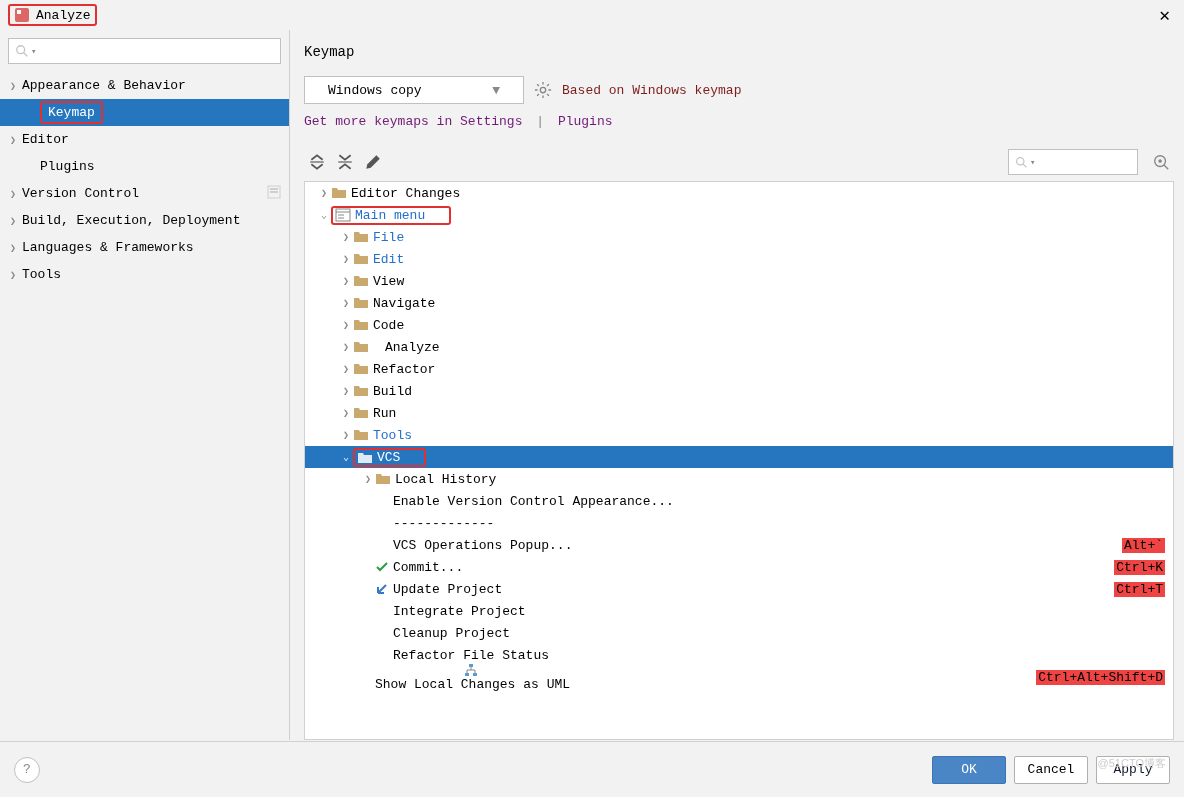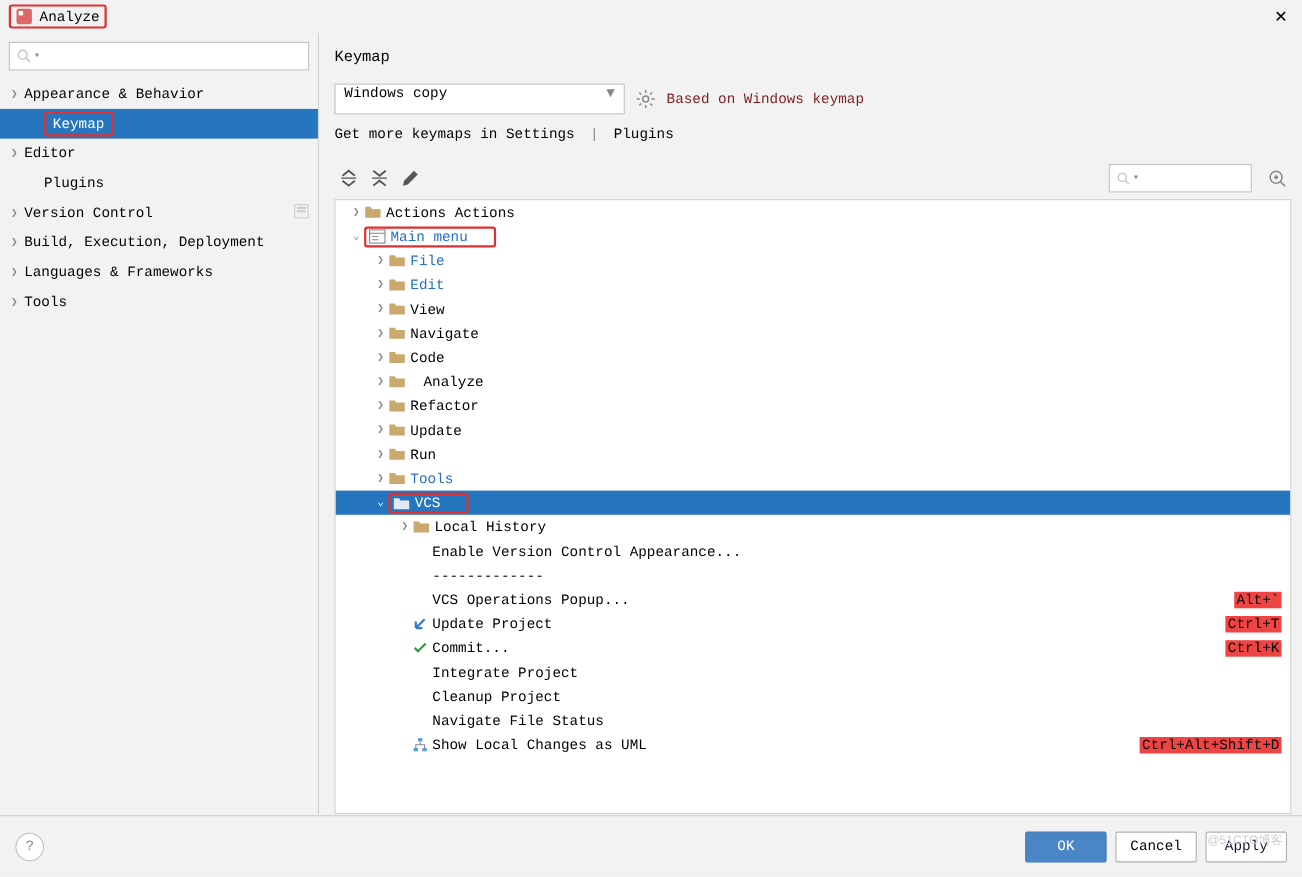--- a/index.html
+++ b/index.html
@@ -89,30 +89,31 @@
 .scheme-row {
   display: flex;
   align-items: center;
   gap: 10px;
   margin-bottom: 10px;
 }
 .scheme-select {
   background: #fff;
   border: 1px solid #c0c0c0;
   height: 28px;
-  width: 264px;
-  display: flex;
-  padding: 0 8px;
+  width: 220px;
+  display: flex;
+  align-items: center;
+  padding: 0 23px;
 }
 .scheme-select .sel-label { flex: 1; }
 .scheme-select .caret { color: #888; }
 .gear-icon { width: 18px; height: 18px; color: #888; }
 .scheme-hint { color: #7f1d1d; }
 .link-row { margin-bottom: 16px; }
-.link-row a { color: #000000; text-decoration: none; }
+.link-row a { color: #701a75; text-decoration: none; }
 .link-row .sep { color: #888; margin: 0 6px; }
 
 .toolbar-row {
   display: flex;
   align-items: center;
   padding: 4px 4px 6px 4px;
 }
 .toolbar-row .t-icon {
   width: 18px; height: 18px;
   margin-right: 10px;
@@ -342,21 +343,21 @@
       <div id="tree-rows">
           <div class="tree-row">
             <span class="pad" style="width: 12px;"></span>
             <span class="arrow">❯</span>
             <span style="display: inline-flex; align-items: center;">
               <span class="folder-ico">
                 <svg viewBox="0 0 16 14" width="16" height="14">
                   <path d="M1 2h5l1 2h8v8H1z" fill="#c9a96e" opacity="1"></path>
                 </svg>
               </span>
-              <span>Actions Actions</span>
+              <span>Editor Changes</span>
             </span>
           </div>
           <div class="tree-row">
             <span class="pad" style="width: 12px;"></span>
             <span class="arrow">⌄</span>
             <span class="red-box-tight" style="display: inline-flex; align-items: center; padding: 0px 24px 0px 2px;">
               <span class="folder-ico">
                 <svg viewBox="0 0 16 14" width="16" height="14">
                   <rect x="1" y="1" width="14" height="12" fill="none" stroke="#888"></rect>
                   <line x1="1" y1="4" x2="15" y2="4" stroke="#888"></line>
@@ -453,21 +454,21 @@
           </div>
           <div class="tree-row">
             <span class="pad" style="width: 34px;"></span>
             <span class="arrow">❯</span>
             <span style="display: inline-flex; align-items: center;">
               <span class="folder-ico">
                 <svg viewBox="0 0 16 14" width="16" height="14">
                   <path d="M1 2h5l1 2h8v8H1z" fill="#c9a96e" opacity="1"></path>
                 </svg>
               </span>
-              <span>Update</span>
+              <span>Build</span>
             </span>
           </div>
           <div class="tree-row">
             <span class="pad" style="width: 34px;"></span>
             <span class="arrow">❯</span>
             <span style="display: inline-flex; align-items: center;">
               <span class="folder-ico">
                 <svg viewBox="0 0 16 14" width="16" height="14">
                   <path d="M1 2h5l1 2h8v8H1z" fill="#c9a96e" opacity="1"></path>
                 </svg>
@@ -528,71 +529,71 @@
             </span>
           </div>
           <div class="tree-row">
             <span class="pad" style="width: 56px;"></span>
             <span class="arrow"></span>
             <span style="display: inline-flex; align-items: center;">
               <span style="width: 18px; display: inline-block;"></span>
               <span>VCS Operations Popup...</span>
             </span>
             <span class="shortcut">Alt+`</span>
+          </div>
+          <div class="tree-row">
+            <span class="pad" style="width: 56px;"></span>
+            <span class="arrow"></span>
+            <span style="display: inline-flex; align-items: center;">
+              <span class="action-ico"><svg width="14" height="14" viewBox="0 0 14 14">
+                  <path d="M2 7l3 3 7-7" fill="none" stroke="#2a9d3e" stroke-width="2"></path>
+                </svg></span>
+              <span>Commit...</span>
+            </span>
+            <span class="shortcut">Ctrl+K</span>
           </div>
           <div class="tree-row">
             <span class="pad" style="width: 56px;"></span>
             <span class="arrow"></span>
             <span style="display: inline-flex; align-items: center;">
               <span class="action-ico"><svg width="14" height="14" viewBox="0 0 14 14">
                   <path d="M11 3L3 11M3 11V5M3 11h6" fill="none" stroke="#3878c7" stroke-width="2"></path>
                 </svg></span>
               <span>Update Project</span>
             </span>
             <span class="shortcut">Ctrl+T</span>
           </div>
           <div class="tree-row">
             <span class="pad" style="width: 56px;"></span>
             <span class="arrow"></span>
             <span style="display: inline-flex; align-items: center;">
-              <span class="action-ico"><svg width="14" height="14" viewBox="0 0 14 14">
-                  <path d="M2 7l3 3 7-7" fill="none" stroke="#2a9d3e" stroke-width="2"></path>
-                </svg></span>
-              <span>Commit...</span>
-            </span>
-            <span class="shortcut">Ctrl+K</span>
-          </div>
-          <div class="tree-row">
-            <span class="pad" style="width: 56px;"></span>
-            <span class="arrow"></span>
-            <span style="display: inline-flex; align-items: center;">
               <span style="width: 18px; display: inline-block;"></span>
               <span>Integrate Project</span>
             </span>
           </div>
           <div class="tree-row">
             <span class="pad" style="width: 56px;"></span>
             <span class="arrow"></span>
             <span style="display: inline-flex; align-items: center;">
               <span style="width: 18px; display: inline-block;"></span>
               <span>Cleanup Project</span>
             </span>
           </div>
           <div class="tree-row">
             <span class="pad" style="width: 56px;"></span>
             <span class="arrow"></span>
             <span style="display: inline-flex; align-items: center;">
               <span style="width: 18px; display: inline-block;"></span>
-              <span>Navigate File Status</span>
-            </span>
-          </div>
-          <div class="tree-row">
-            <span class="pad" style="width: 56px;"></span>
-            <span class="arrow"></span>
-            <span style="display: inline-flex; align-items: center;">
+              <span>Refactor File Status</span>
+            </span>
+          </div>
+          <div class="tree-row">
+            <span class="pad" style="width: 56px;"></span>
+            <span class="arrow"></span>
+            <span style="display: inline-flex; align-items: center; flex-direction: column;">
               <span class="action-ico"><svg width="14" height="14" viewBox="0 0 14 14">
                   <rect x="5" y="1" width="4" height="3" fill="#5a9bd4"></rect>
                   <rect x="1" y="10" width="4" height="3" fill="#5a9bd4"></rect>
                   <rect x="9" y="10" width="4" height="3" fill="#5a9bd4"></rect>
                   <path d="M7 4v3M7 7H3v3M7 7h4v3" fill="none" stroke="#888"></path>
                 </svg></span>
               <span>Show Local Changes as UML</span>
             </span>
             <span class="shortcut">Ctrl+Alt+Shift+D</span>
           </div>

